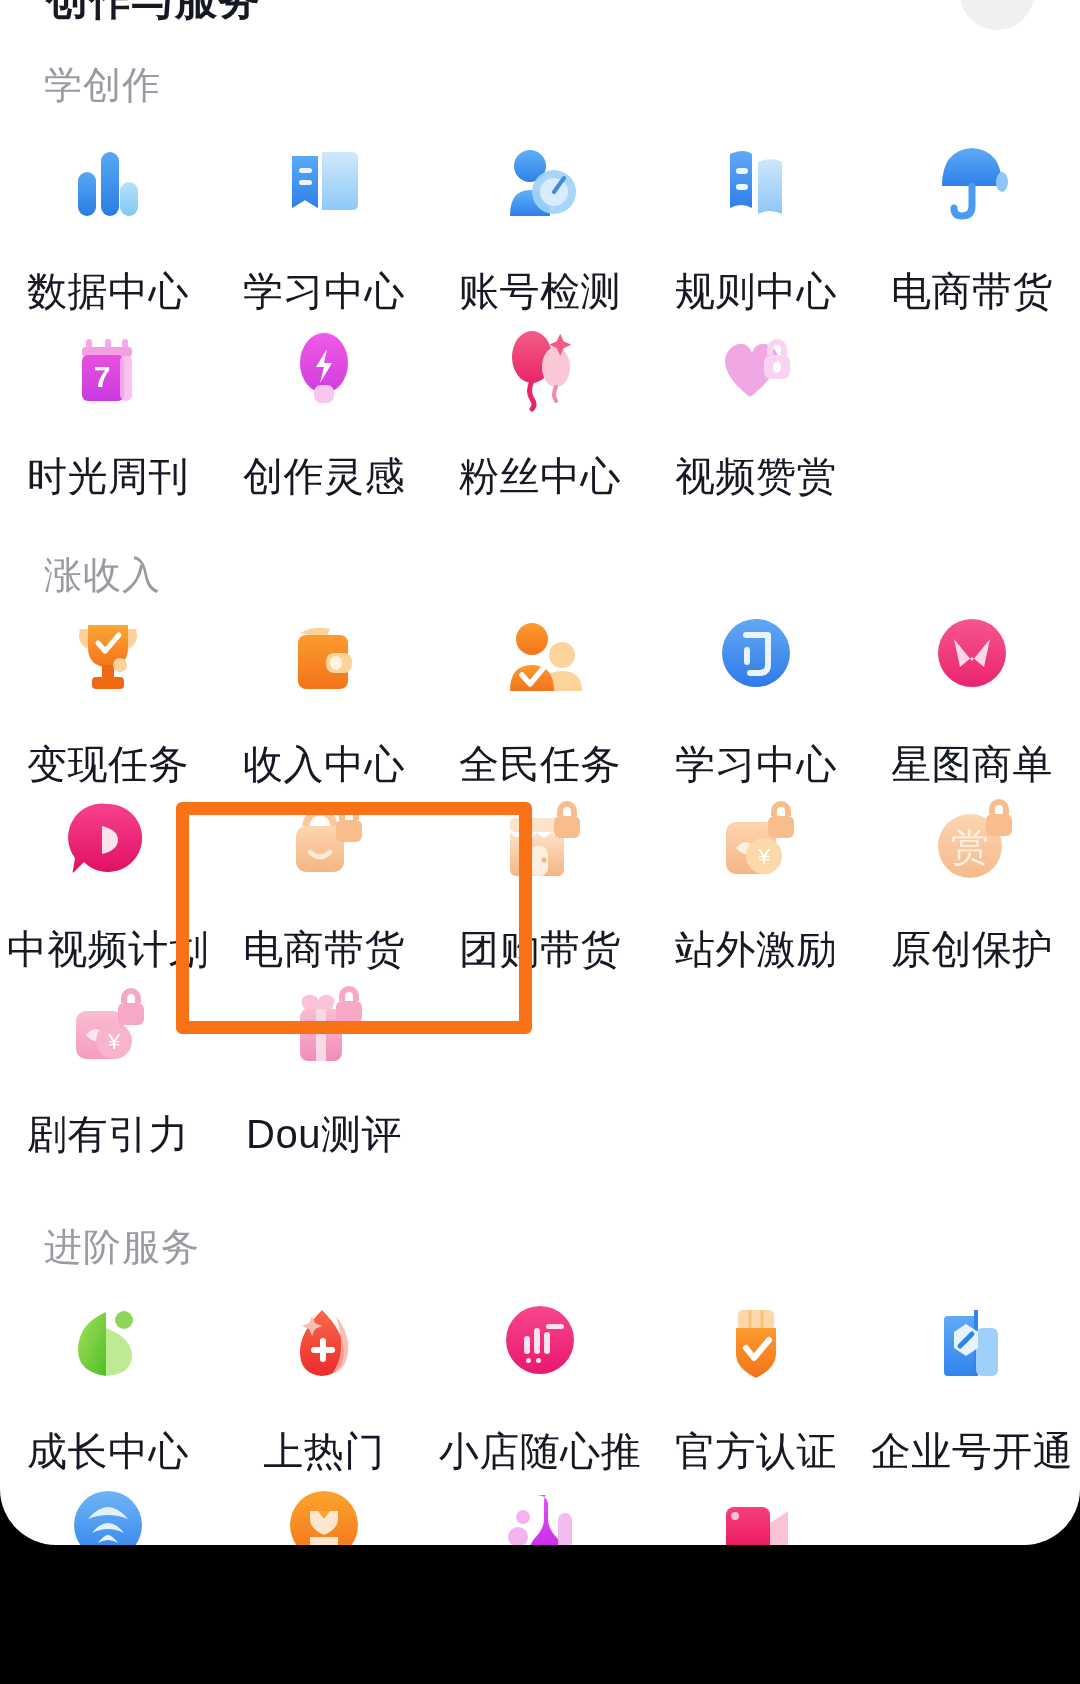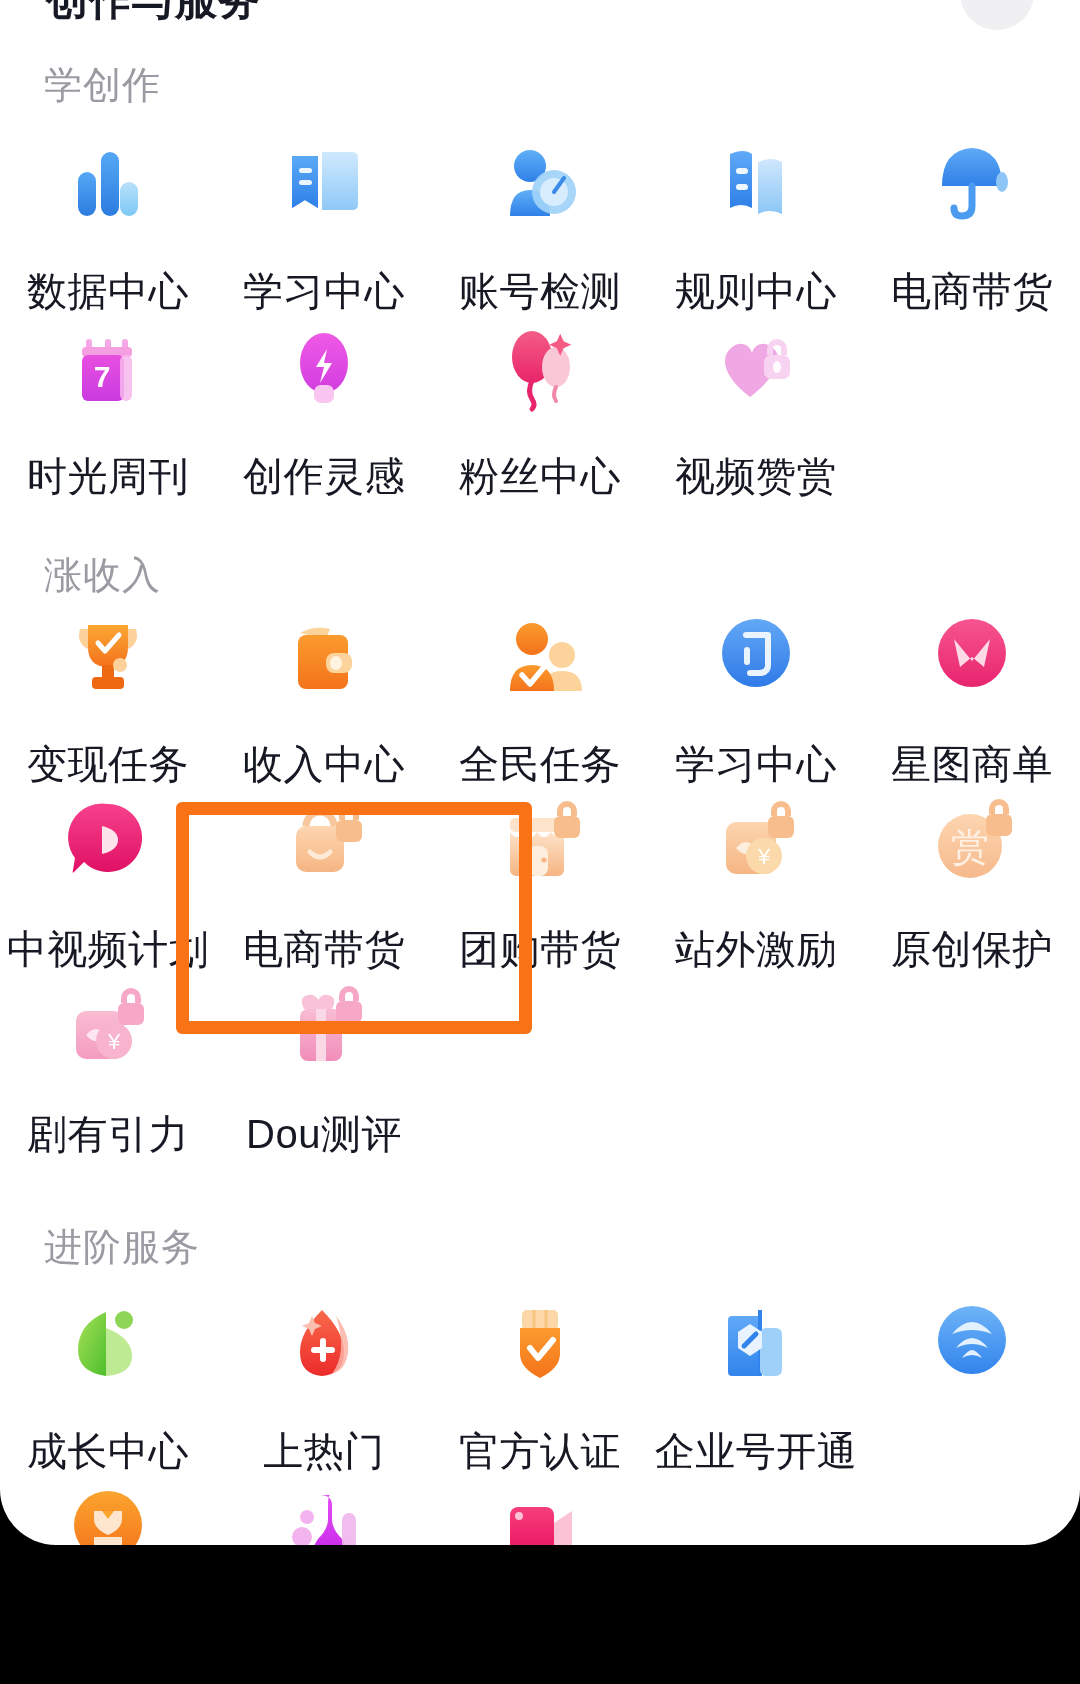--- a/index.html
+++ b/index.html
@@ -532,20 +532,40 @@
               </defs>
             <path d="M48 20 q-22 22 -22 42 q0 22 22 24 q22 -2 22 -24 q0 -20 -22 -42 z" fill="url(#g_fl)"></path>
             <path d="M62 26 q14 18 12 36 q-2 18 -16 22 q16 -22 4 -58 z" fill="#fbb2a4" opacity="0.85"></path>
             <path d="M38 26 l3 7 l7 3 l-7 3 l-3 7 l-3 -7 l-7 -3 l7 -3 z" fill="#fbbfb2"></path>
             <path d="M40 60 h18 M49 51 v18" stroke="#ffffff" stroke-width="6" stroke-linecap="round"></path>
           </svg>
         </div>
         <div class="cell-label">上热门</div>
       </div>
 
+      <div class="cell">
+        <div class="icon-wrap">
+          <svg width="100" height="100" viewBox="0 0 100 100">
+            <defs>
+                <linearGradient id="g_pc" x1="0" y1="0" x2="0" y2="1">
+                  <stop offset="0" stop-color="#f7478f"></stop>
+                  <stop offset="1" stop-color="#e8176d"></stop>
+                </linearGradient>
+              </defs>
+            <circle cx="50" cy="50" r="34" fill="url(#g_pc)"></circle>
+            <rect x="34" y="46" width="6" height="18" rx="3" fill="#fde3ee"></rect>
+            <rect x="44" y="38" width="6" height="26" rx="3" fill="#fde3ee"></rect>
+            <rect x="54" y="42" width="6" height="22" rx="3" fill="#fde3ee"></rect>
+            <rect x="56" y="34" width="18" height="5" rx="2.5" fill="#fde3ee"></rect>
+            <rect x="36" y="68" width="5" height="5" rx="2.5" fill="#fde3ee"></rect>
+            <rect x="46" y="68" width="5" height="5" rx="2.5" fill="#fde3ee"></rect>
+          </svg>
+        </div>
+        <div class="cell-label">小店随心推</div>
+      </div>
 
       <div class="cell">
         <div class="icon-wrap">
           <svg width="100" height="100" viewBox="0 0 100 100">
             <defs>
                 <linearGradient id="g_vb" x1="0" y1="0" x2="0" y2="1">
                   <stop offset="0" stop-color="#fb9b2e"></stop>
                   <stop offset="1" stop-color="#f4731b"></stop>
                 </linearGradient>
               </defs>

